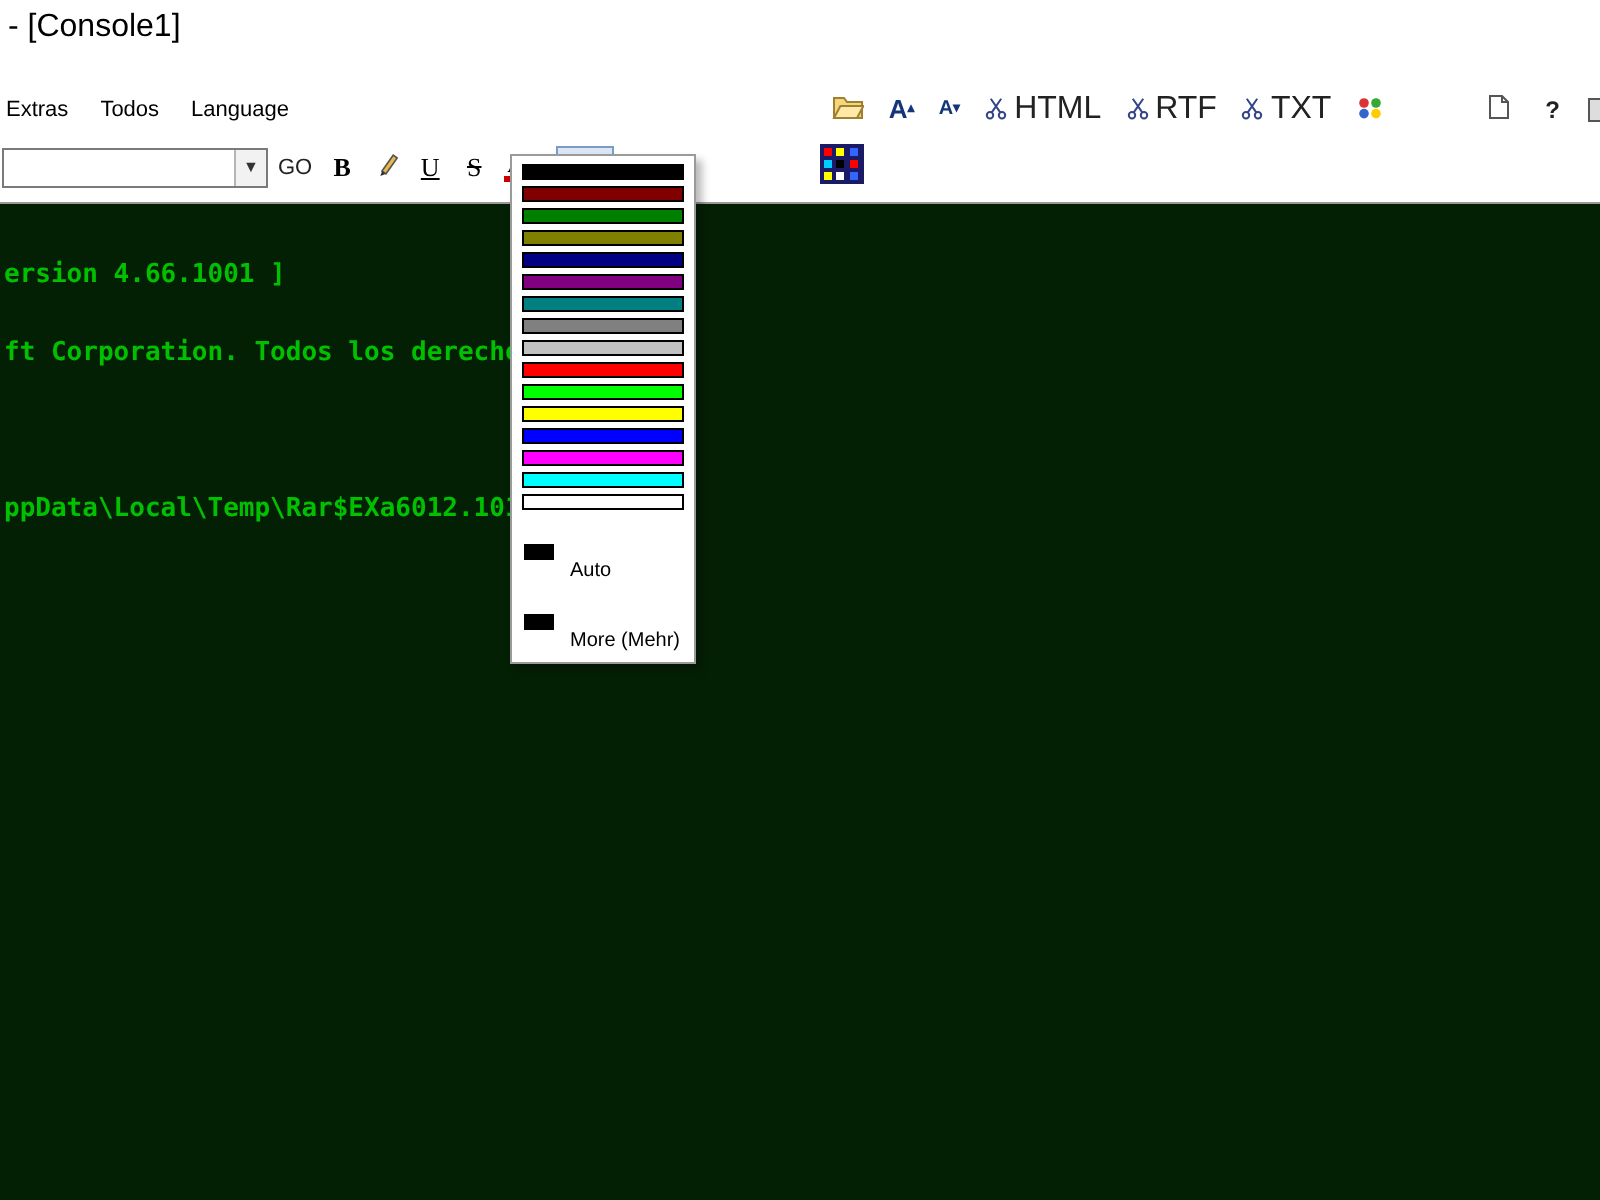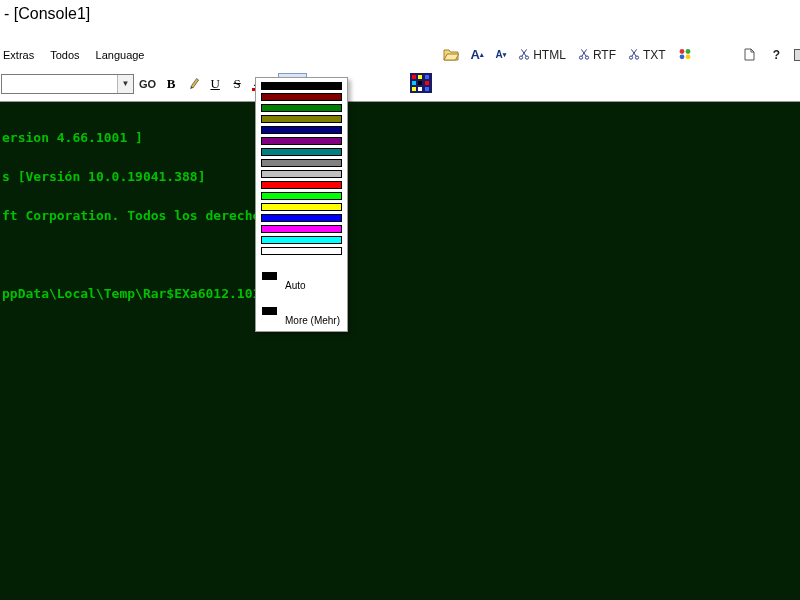--- a/index.html
+++ b/index.html
@@ -10,37 +10,37 @@
   .titlebar { height:28px; display:flex; align-items:center; padding-left:4px; background:#fff; }
   .titlebar .title { font-size:16px; color:#000; }
 
   
   .menubar { height:22px; display:flex; align-items:center; background:#fff; padding-left:0;margin-top:16px; }
   .menu-item { padding:2px 8px; font-size:11px; cursor:default; }
   .menu-item:first-child { margin-left:-5px; }
   .mb-spacer { flex:1; }
   .mb-group { display:flex; align-items:center; gap:4px; }
   .mbtn { display:flex; align-items:center; gap:3px; padding:1px 4px; cursor:default; }
-  .mbtn .lbl { font-size:12px; color:#222; }
+  .mbtn .lbl { font-size:16px; color:#222; }
   .fontA-big { color:#15357a; font-weight:bold; font-size:13px; line-height:12px; }
   .fontA-small { color:#15357a; font-weight:bold; font-size:10px; line-height:12px; }
   .tinyarrow { font-size:7px; color:#15357a; vertical-align:top; }
   .mb-gap { width:44px; }
   .mb-group2 { display:flex; align-items:center; gap:6px; padding-right:2px; }
   .help-q { font-weight:bold; font-size:12px; color:#222; padding:0 4px; }
   .cut-icon { width:8px; height:12px; border:1px solid #555; background:#ddd; margin-right:-4px; }
 
   
   .toolbar { height:36px; display:flex; align-items:center; background:#fff; border-bottom:1px solid #9a9a9a; padding-left:1px; gap:2px; }
   .combo { width:133px; height:20px; border:1px solid #7a7a7a; background:#fff; display:flex; align-items:center; }
   .combo .combo-value { flex:1; padding-left:4px; font-size:11px; color:#000; }
   .combo .combo-arrow { width:16px; height:100%; border-left:1px solid #b5b5b5; display:flex; align-items:center; justify-content:center; font-size:8px; color:#333; background:#f2f2f2; }
   .tbtn { min-width:20px; height:22px; display:flex; align-items:center; justify-content:center; background:transparent; border:1px solid transparent; cursor:default; padding:0 2px; }
   .tbtn.pressed { border:1px solid #7a9cc6; background:#dce6f5; }
-  .go { font-weight:bold; font-size:11px; color:#222; letter-spacing:0;text-align:center; }
+  .go { font-weight:normal; font-size:11px; color:#222; letter-spacing:0;text-align:center; }
   .bold-b { font-weight:bold; font-size:13px; font-family:"Liberation Serif", serif; }
   .under-u { font-size:13px; text-decoration:underline; font-family:"Liberation Serif", serif; }
   .strike-s { font-size:13px; text-decoration:line-through; font-family:"Liberation Serif", serif; }
   .fontcolor-wrap { display:flex; flex-direction:column; align-items:center; line-height:10px; }
   .fontcolor-a { font-weight:bold; font-size:12px; font-family:"Liberation Serif", serif; }
   .fontcolor-bar { width:12px; height:3px; background:#cc0000; margin-top:1px; }
   .dd-arrow { font-size:7px; color:#333; margin-left:2px; }
   .matrix-btn { margin-left:98px; }
 
   
@@ -201,21 +201,20 @@
             <rect x="2" y="14" width="4" height="4" fill="#ffff00"></rect>
             <rect x="8" y="14" width="4" height="4" fill="#ffffff"></rect>
             <rect x="15" y="14" width="4" height="4" fill="#3366ff"></rect>
           </svg>
       </span>
     </span>
   </div>
 
   <div class="console" style="background: rgb(4, 32, 4); color: rgb(0, 192, 0); font-weight: bold;">
     <div class="cline">ersion 4.66.1001 ]</div>
-    <div class="cline">s [Versión 10.0.19041.388]</div>
     <div class="cline">ft Corporation. Todos los derechos</div>
     <div class="cline"></div>
     <div class="cline">ppData\Local\Temp\Rar$EXa6012.1010</div>
   </div>
 
   <div class="statusbar"></div>
 
   <div class="color-popup">
     <div class="swatch" title="Black" style="background: rgb(0, 0, 0);"></div>
     <div class="swatch" title="Maroon" style="background: rgb(128, 0, 0);"></div>

